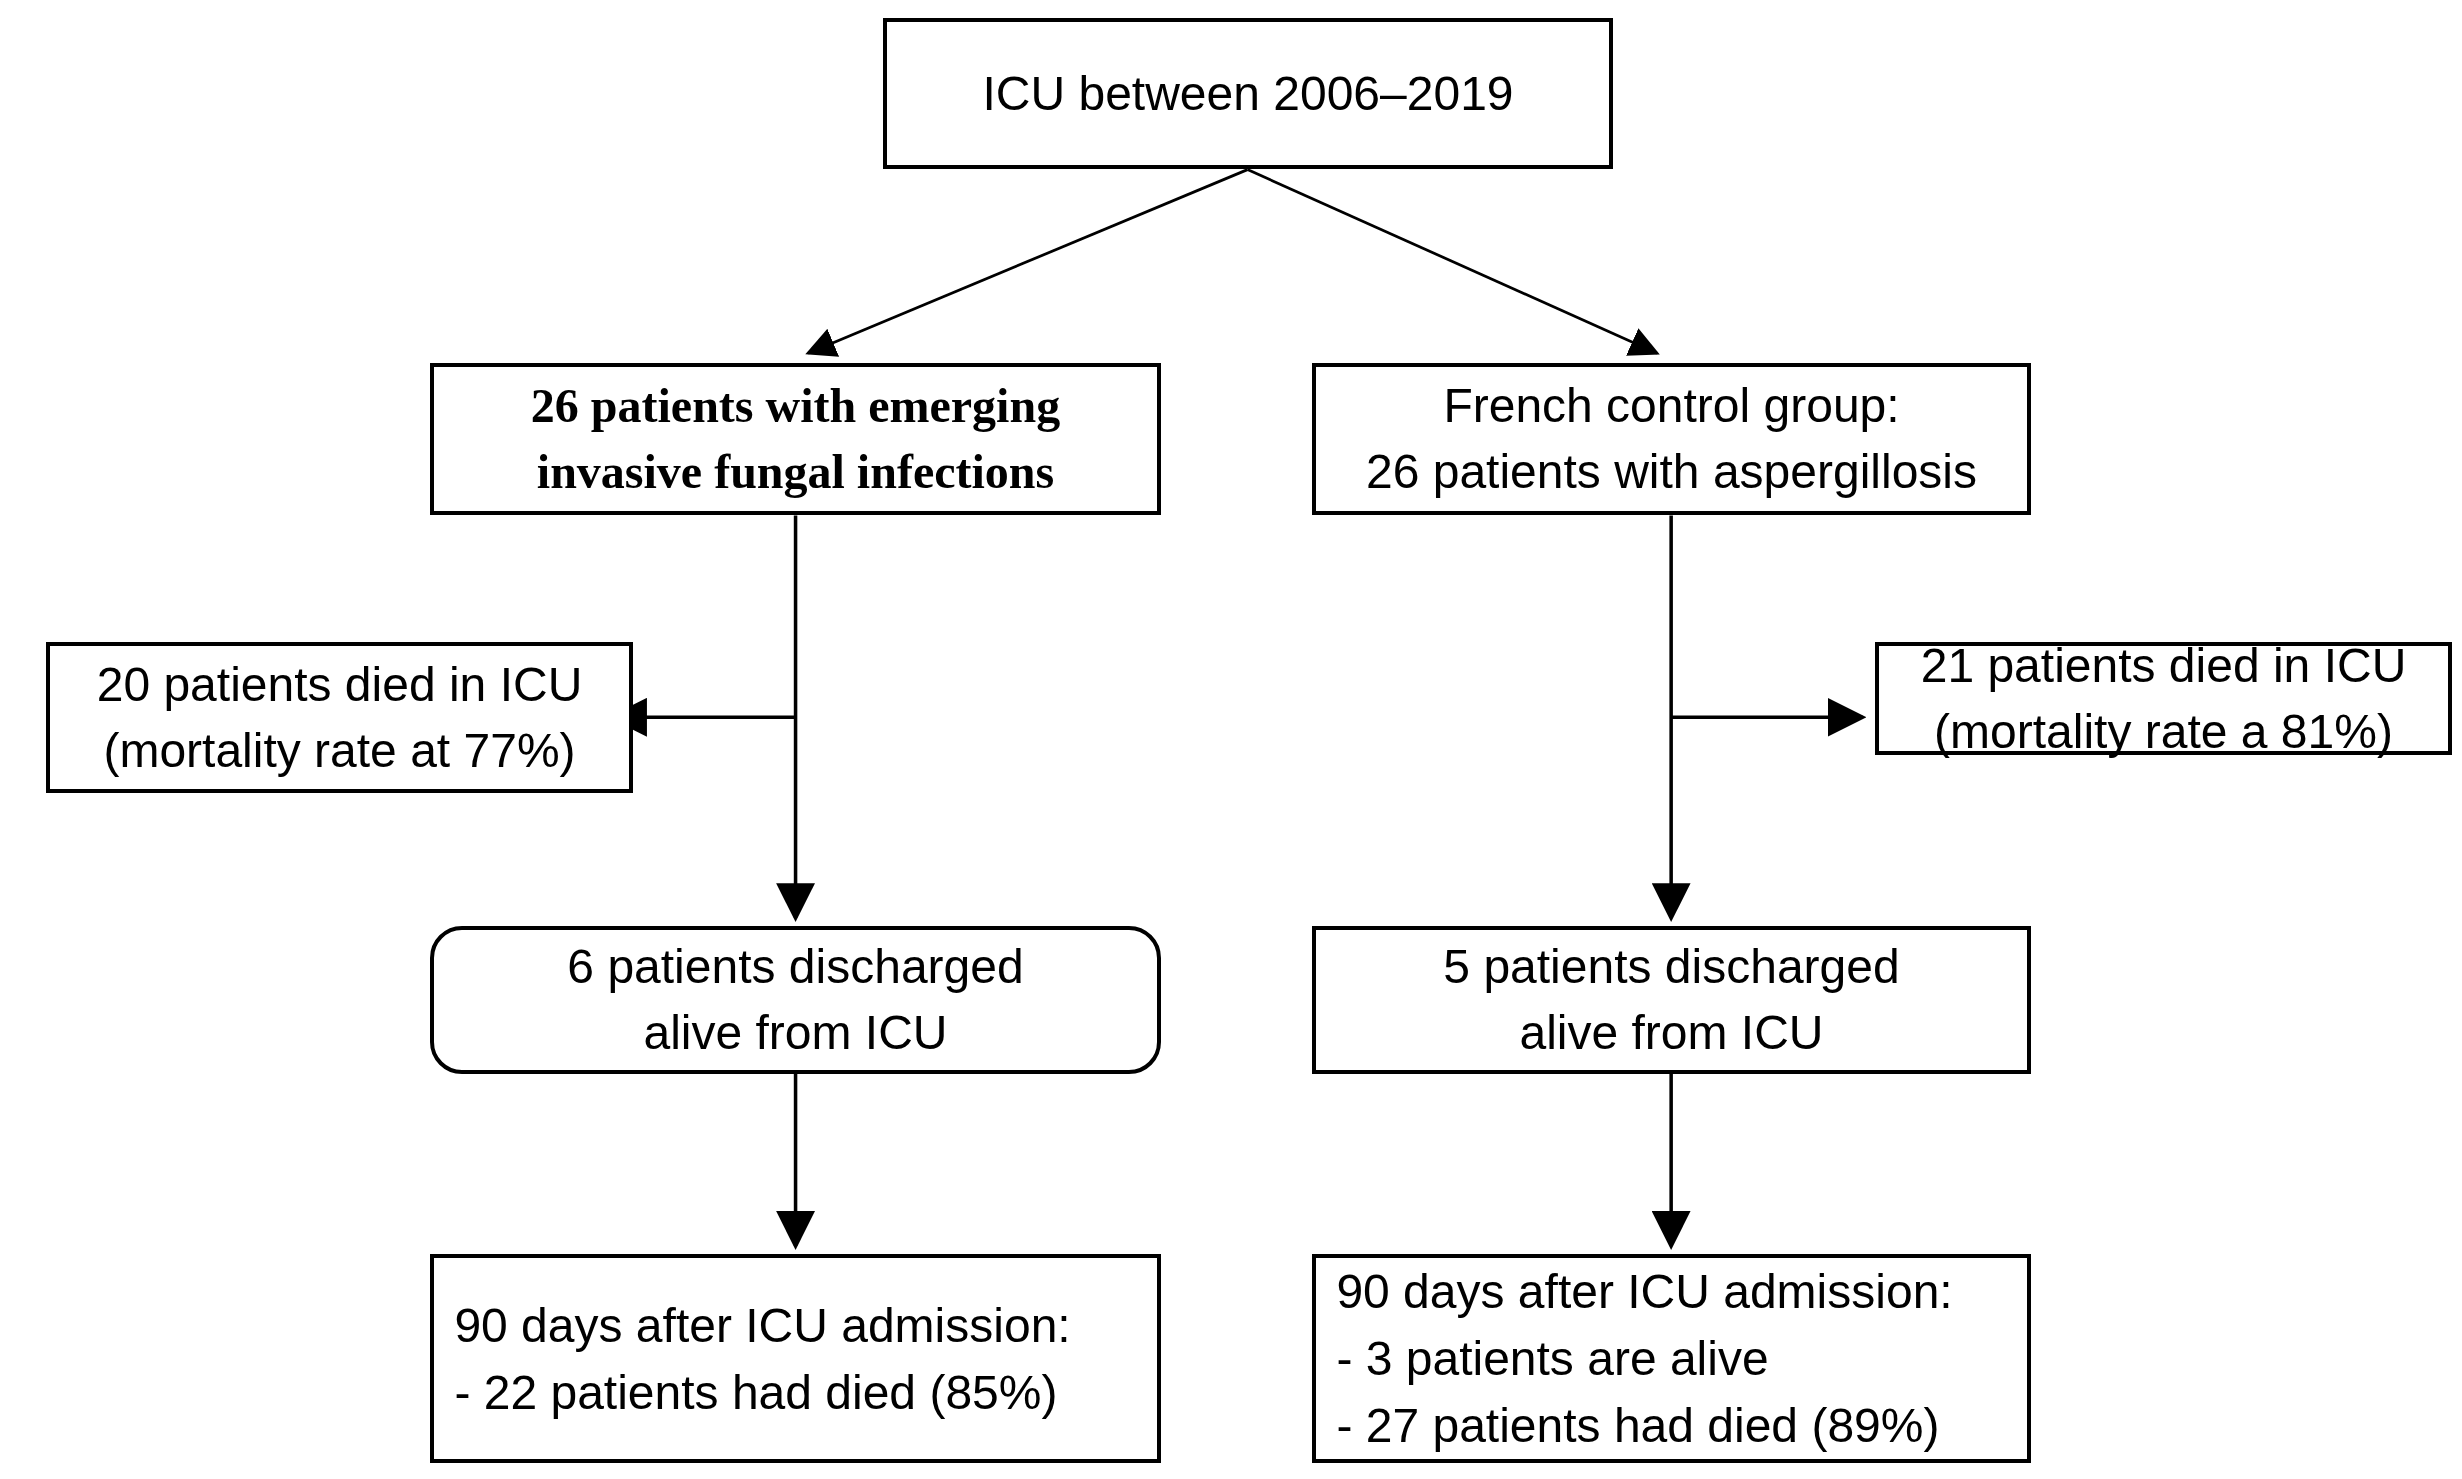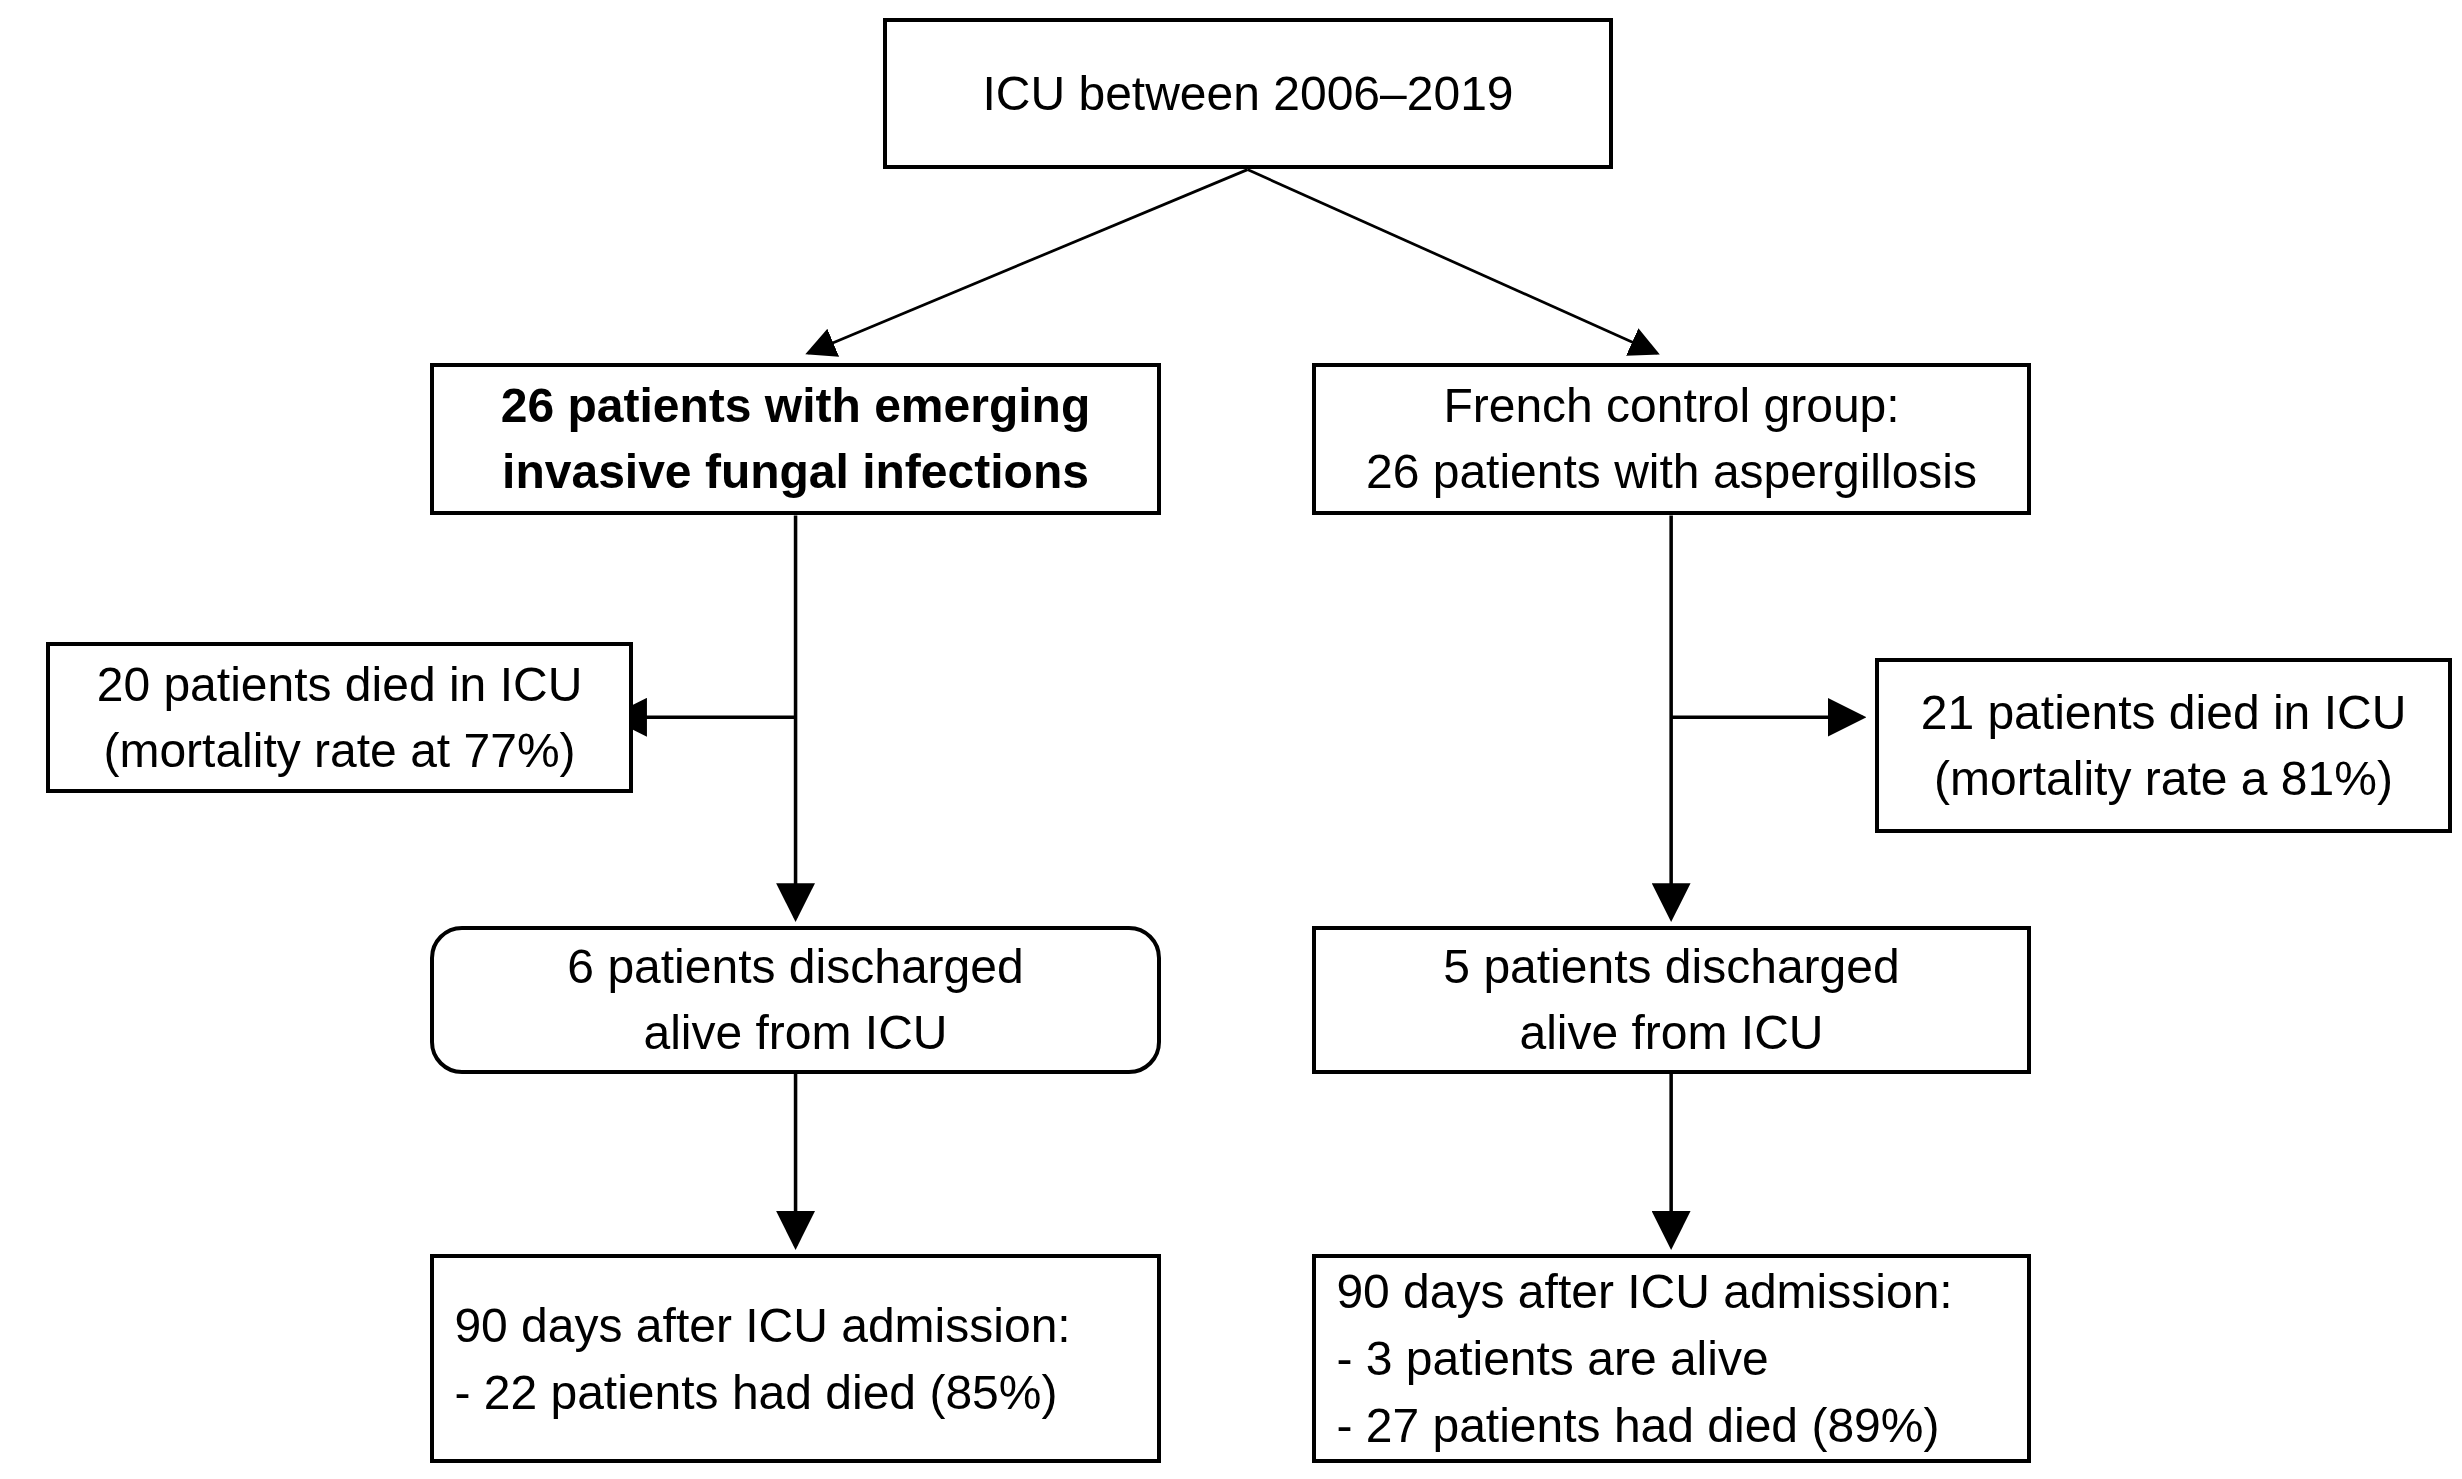--- a/index.html
+++ b/index.html
@@ -59,36 +59,36 @@
 
     <line x1="2130" y1="657" x2="2130" y2="1170" stroke="#000000" stroke-width="4.5" marker-end="url(#arrow)"></line>
     <line x1="2130" y1="914" x2="2374" y2="914" stroke="#000000" stroke-width="4.5" marker-end="url(#arrow)"></line>
     <line x1="2130" y1="1368" x2="2130" y2="1588" stroke="#000000" stroke-width="4.5" marker-end="url(#arrow)"></line>
   </svg>
 
   <div class="node" style="left:883px; top:18px; width:730px; height:151px;">
     <div class="nline">ICU between 2006–2019</div>
   </div>
 
-  <div class="node bold" style="left:430px; top:363px; width:731px; height:152px;">
+  <div class="node bold" style="left:430px; top:363px; width:731px; height:152px;font-family:Liberation Serif, serif;">
     <div class="nline">26 patients with emerging</div>
     <div class="nline">invasive fungal infections</div>
   </div>
 
   <div class="node" style="left:1312px; top:363px; width:719px; height:152px;">
     <div class="nline">French control group:</div>
     <div class="nline">26 patients with aspergillosis</div>
   </div>
 
   <div class="node" style="left:14px; top:642px; width:587px; height:151px;margin-left:32px;">
     <div class="nline">20 patients died in ICU</div>
     <div class="nline">(mortality rate at 77%)</div>
   </div>
 
-  <div class="node" style="left:1875px; top:642px; width:577px; height:175px;margin-top:16px;">
+  <div class="node" style="left:1875px; top:642px; width:577px; height:113px;">
     <div class="nline">21 patients died in ICU</div>
     <div class="nline">(mortality rate a 81%)</div>
   </div>
 
   <div class="node" style="left:430px; top:926px; width:731px; height:148px;border-radius:32px;">
     <div class="nline">6 patients discharged</div>
     <div class="nline">alive from ICU</div>
   </div>
 
   <div class="node" style="left:1312px; top:926px; width:719px; height:148px;">

